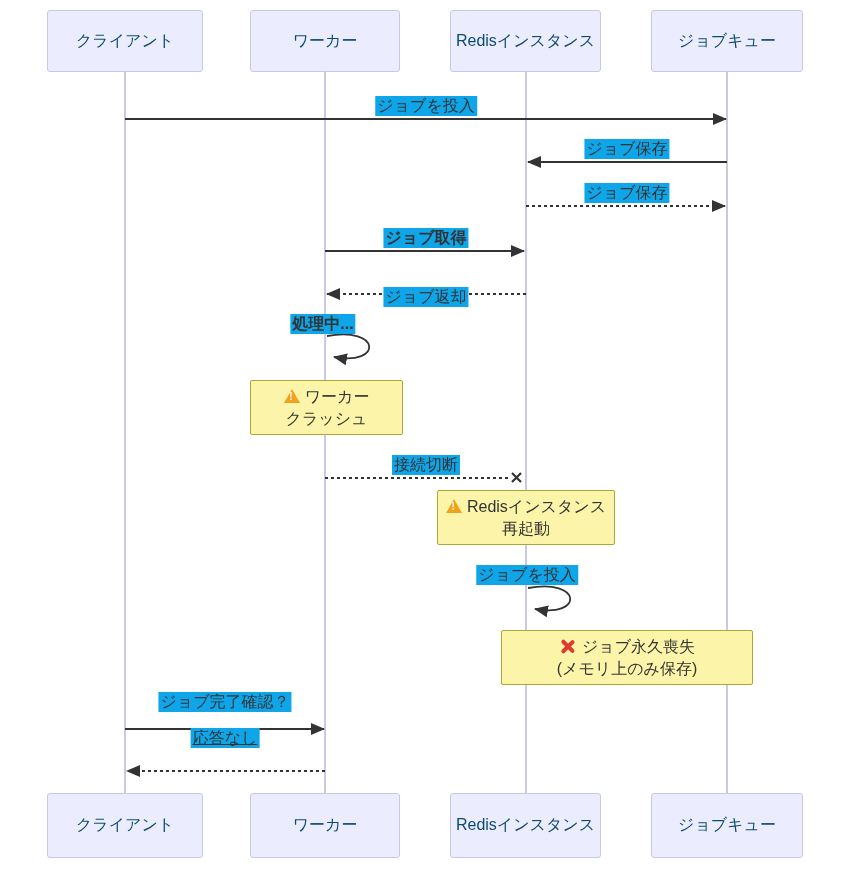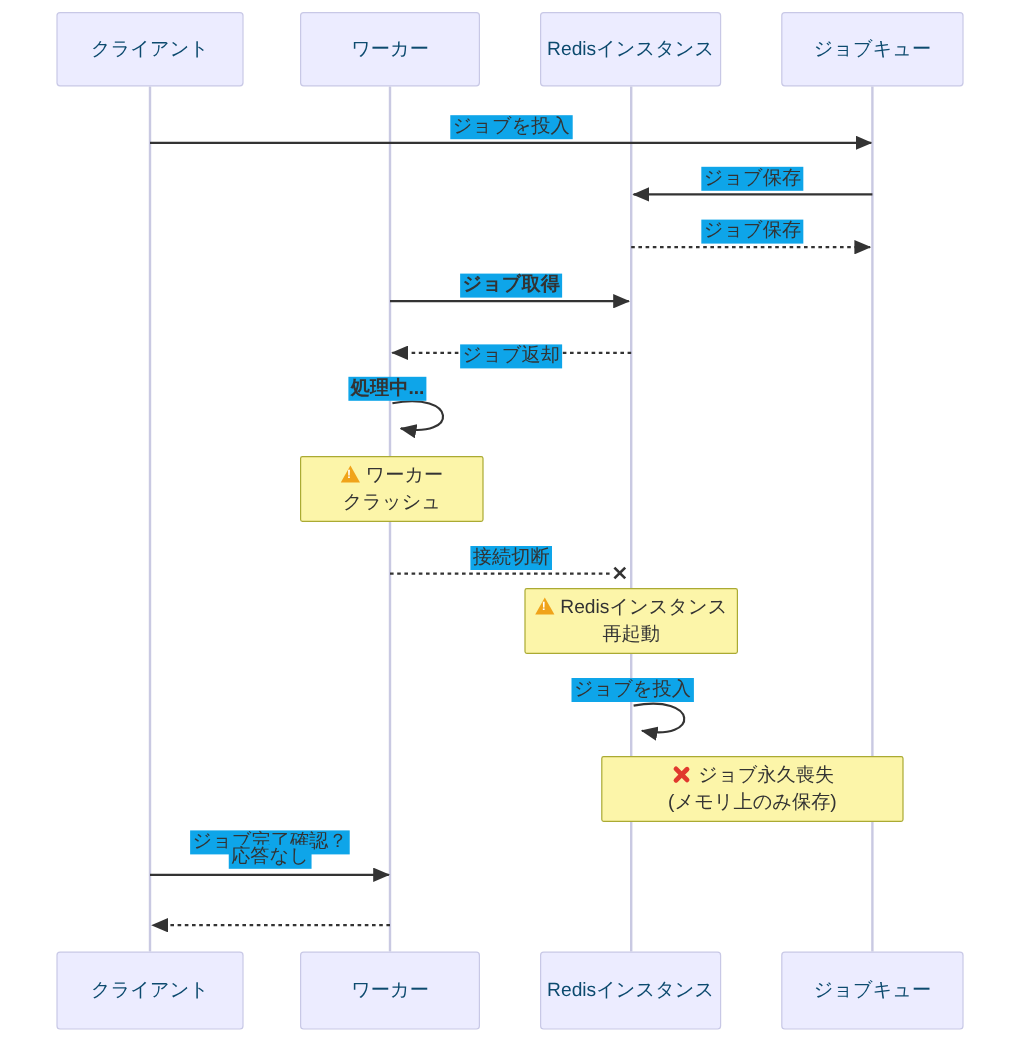--- a/index.html
+++ b/index.html
@@ -128,21 +128,21 @@
 
   <div class="msg-label" style="left:426px; top:96px;">ジョブを投入</div>
   <div class="msg-label" style="left:627px; top:139px;">ジョブ保存</div>
   <div class="msg-label" style="left:627px; top:183px;">ジョブ保存</div>
   <div class="msg-label" style="left:426px; top:228px;font-weight:bold;">ジョブ取得</div>
   <div class="msg-label" style="left:426px; top:287px;">ジョブ返却</div>
   <div class="msg-label" style="left:323px; top:314px;font-weight:bold;">処理中...</div>
   <div class="msg-label" style="left:426px; top:455px;text-align:center;">接続切断</div>
   <div class="msg-label" style="left:527px; top:565px;">ジョブを投入</div>
   <div class="msg-label" style="left:225px; top:672px;margin-top:20px;">ジョブ完了確認？</div>
-  <div class="msg-label" style="left:225px; top:704px;">応答なし</div>
+  <div class="msg-label" style="left:225px; top:728px;text-decoration:underline;">応答なし</div>
 
   <div class="note" style="left:250px; top:380px; width:153px; height:55px;">
     <div class="note-line"><span class="warn-icon"></span><span>ワーカー</span></div>
     <div class="note-line">クラッシュ</div>
   </div>
 
   <div class="note" style="left:437px; top:490px; width:178px; height:55px;">
     <div class="note-line"><span class="warn-icon"></span><span>Redisインスタンス</span></div>
     <div class="note-line">再起動</div>
   </div>

